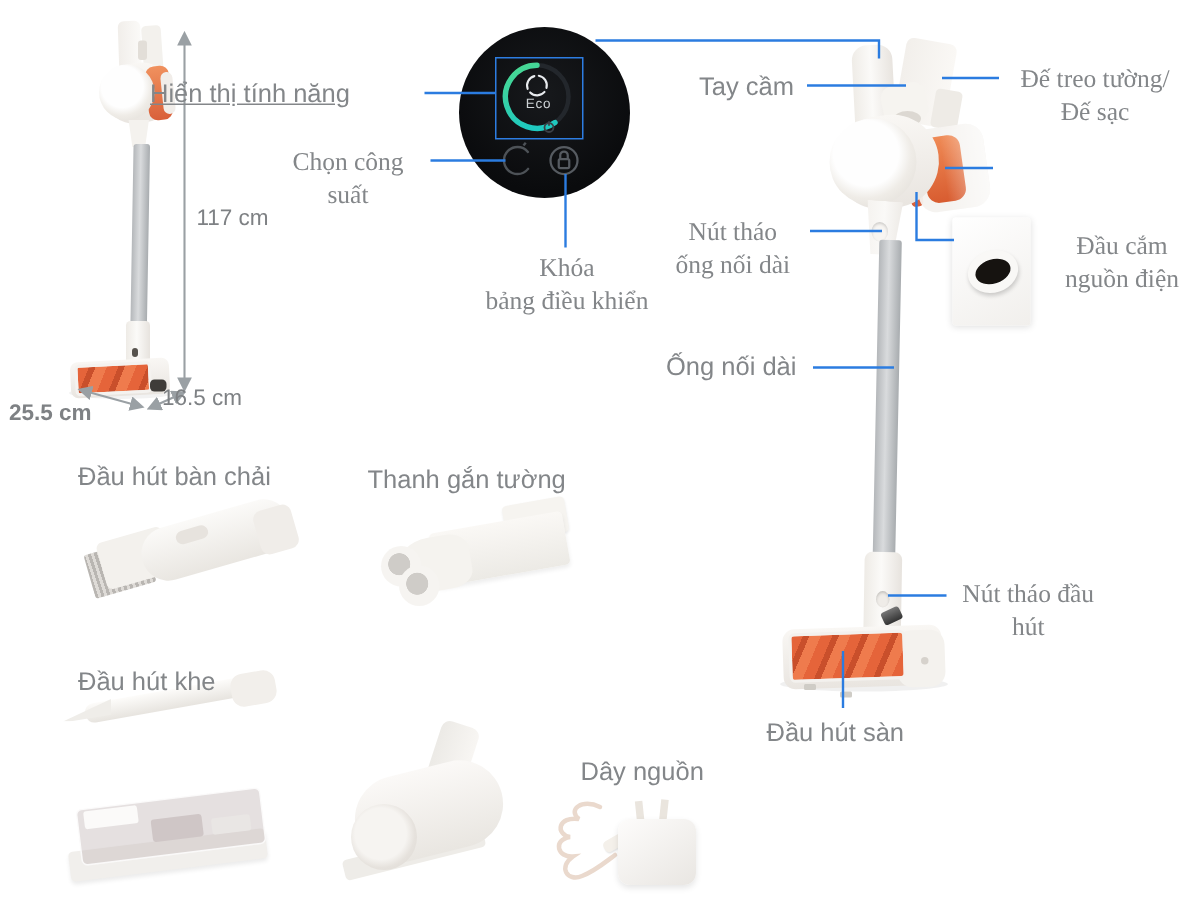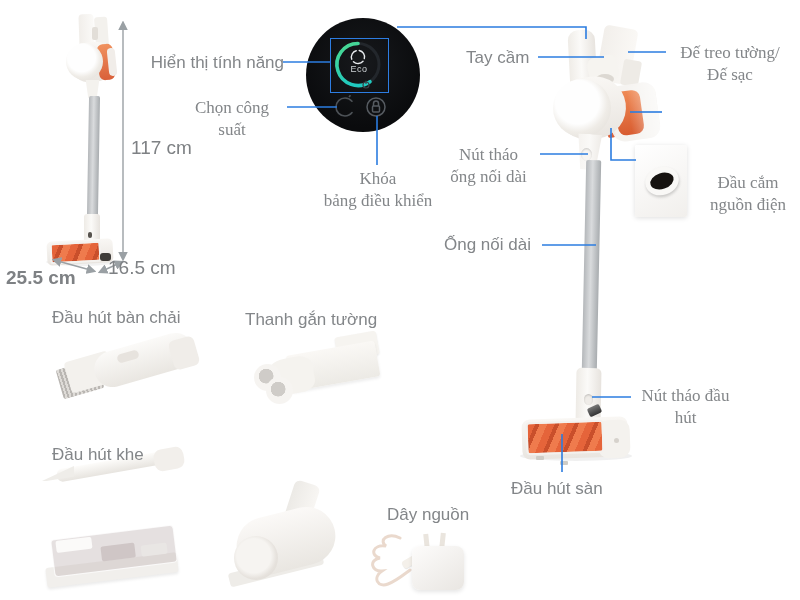--- a/index.html
+++ b/index.html
@@ -2,22 +2,22 @@
 <html><head>
 <meta charset="utf-8">
 <style>
   html,body{margin:0;padding:0;background:#fff;}
   #stage{position:relative;width:800px;height:600px;background:#fff;overflow:hidden;
          font-family:"Liberation Sans",sans-serif;}
   .abs{position:absolute;}
   .label{position:absolute;color:#838689;font-size:17px;line-height:1.3;
          white-space:pre-line;z-index:7;}
   .center{text-align:center;font-family:Liberation Serif, serif;}
-  .right{text-align:right;}
-  .dim{font-size:19px;color:#7e8184;}
+  .right{text-align:left;text-decoration:underline;}
+  .dim{font-size:15px;color:#7e8184;}
   .eco{position:absolute;z-index:4;font-size:9px;letter-spacing:.5px;color:#ced3d6;text-align:center;}
   
   .white-grad{background:linear-gradient(180deg,#f9f7f4,#e9e5e0);}
   .white-grad-h{background:linear-gradient(90deg,#eeebe6,#fbfaf8 45%,#e7e3de);}
   .pole{background:linear-gradient(90deg,#b4b7ba,#d9dbdd 45%,#a8acaf);border-radius:2px;}
   .swirl{background:repeating-linear-gradient(115deg,#e5643a 0 7px,#c94f2b 7px 11px,#ef7b4d 11px 18px);}
   .cap{background:radial-gradient(circle at 42% 40%,#fefefe 0 45%,#efece7 62%,#dcd8d2);border-radius:50%;}
   svg{display:block;}
 </style>
 </head>
@@ -197,21 +197,21 @@
   <div class="label right" style="left:100px;top:52px;width:184px;">Hiển thị tính năng</div>
   <div class="label center" style="left:178px;top:97px;width:108px;">Chọn công
 suất</div>
   <div class="label center" style="left:312px;top:168px;width:132px;">Khóa
 bảng điều khiển</div>
   <div class="label" style="left:466px;top:47px;">Tay cầm</div>
   <div class="label center" style="left:664px;top:42px;width:132px;">Đế treo tường/
 Đế sạc</div>
   <div class="label center" style="left:441px;top:144px;width:95px;">Nút tháo
 ống nối dài</div>
-  <div class="label center" style="left:698px;top:172px;width:100px;">Đầu cắm
+  <div class="label center" style="left:698px;top:153px;width:100px;">Đầu cắm
 nguồn điện</div>
   <div class="label" style="left:444px;top:234px;">Ống nối dài</div>
   <div class="label center" style="left:628px;top:385px;width:115px;">Nút tháo đầu
 hút</div>
   <div class="label" style="left:511px;top:478px;">Đầu hút sàn</div>
 
   <div class="label" style="left:52px;top:307px;">Đầu hút bàn chải</div>
   <div class="label" style="left:245px;top:309px;">Thanh gắn tường</div>
   <div class="label" style="left:52px;top:444px;text-align:center;">Đầu hút khe</div>
   <div class="label" style="left:387px;top:504px;">Dây nguồn</div>

